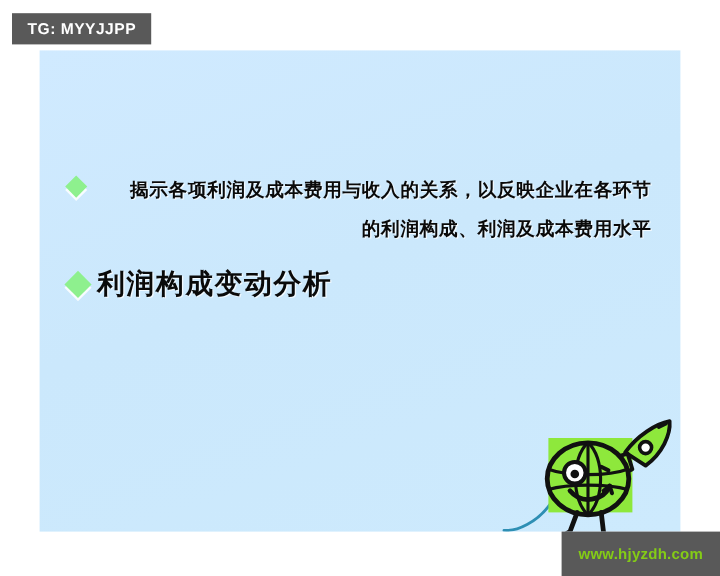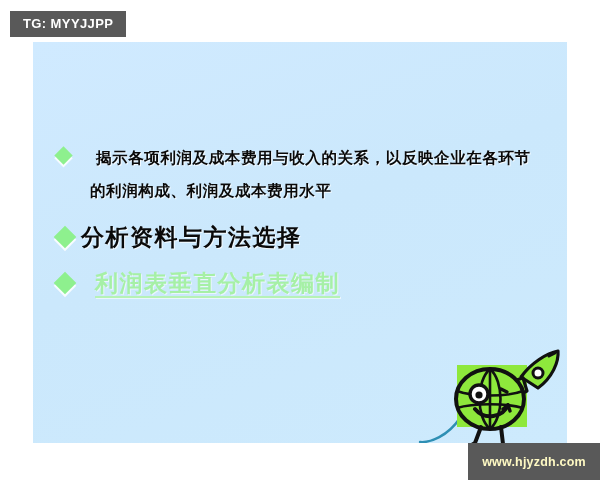--- a/index.html
+++ b/index.html
@@ -40,21 +40,21 @@
   }
 
   
   .url-chip {
     position: absolute;
     left: 468px;
     top: 443px;
     width: 132px;
     height: 37px;
     background: #595959;
-    color: #fef9c3;
+    color: #84cc16;
     font-size: 12.5px;
     font-weight: bold;
     letter-spacing: 0.2px;
     display: flex;
     align-items: center;
     justify-content: center;
     font-family: "Liberation Sans", sans-serif;
     z-index: 40;
   }
 
@@ -92,20 +92,21 @@
   .body-block {
     position: absolute;
     left: 24px;
     top: 100px;
     width: 486px;
   }
 
   .bullet-row {
     display: flex;
     align-items: flex-start;
+    text-align: right;
   }
 
   .dia {
     flex: 0 0 auto;
     position: relative;
     margin-top: 6px;
   }
   .dia i {
     display: block;
     width: 13px;
@@ -186,29 +187,23 @@
         <span class="dia">
             <i></i>
           </span>
         <span class="para-text">揭示各项利润及成本费用与收入的关系，以反映企业在各环节的利润构成、利润及成本费用水平</span>
       </div>
 
       <div class="bullet-row b-big">
         <span class="dia">
             <i></i>
           </span>
-        <span class="para-text">分析资料与方法选择</span>
+        <span class="para-text">利润构成变动分析</span>
       </div>
 
-      <div class="bullet-row b-big indent">
-        <span class="dia">
-            <i></i>
-          </span>
-        <span class="para-text link-text">利润表垂直分析表编制</span>
-      </div>
 
 
     </div>
 
     <div class="swoosh">
       <svg width="56" height="36" viewBox="0 0 56 36">
         <path d="M4 30 C 14 31, 32 24, 44 6" stroke="#2e8fb4" stroke-width="2.4" fill="none" stroke-linecap="round"></path>
       </svg>
     </div>
 

